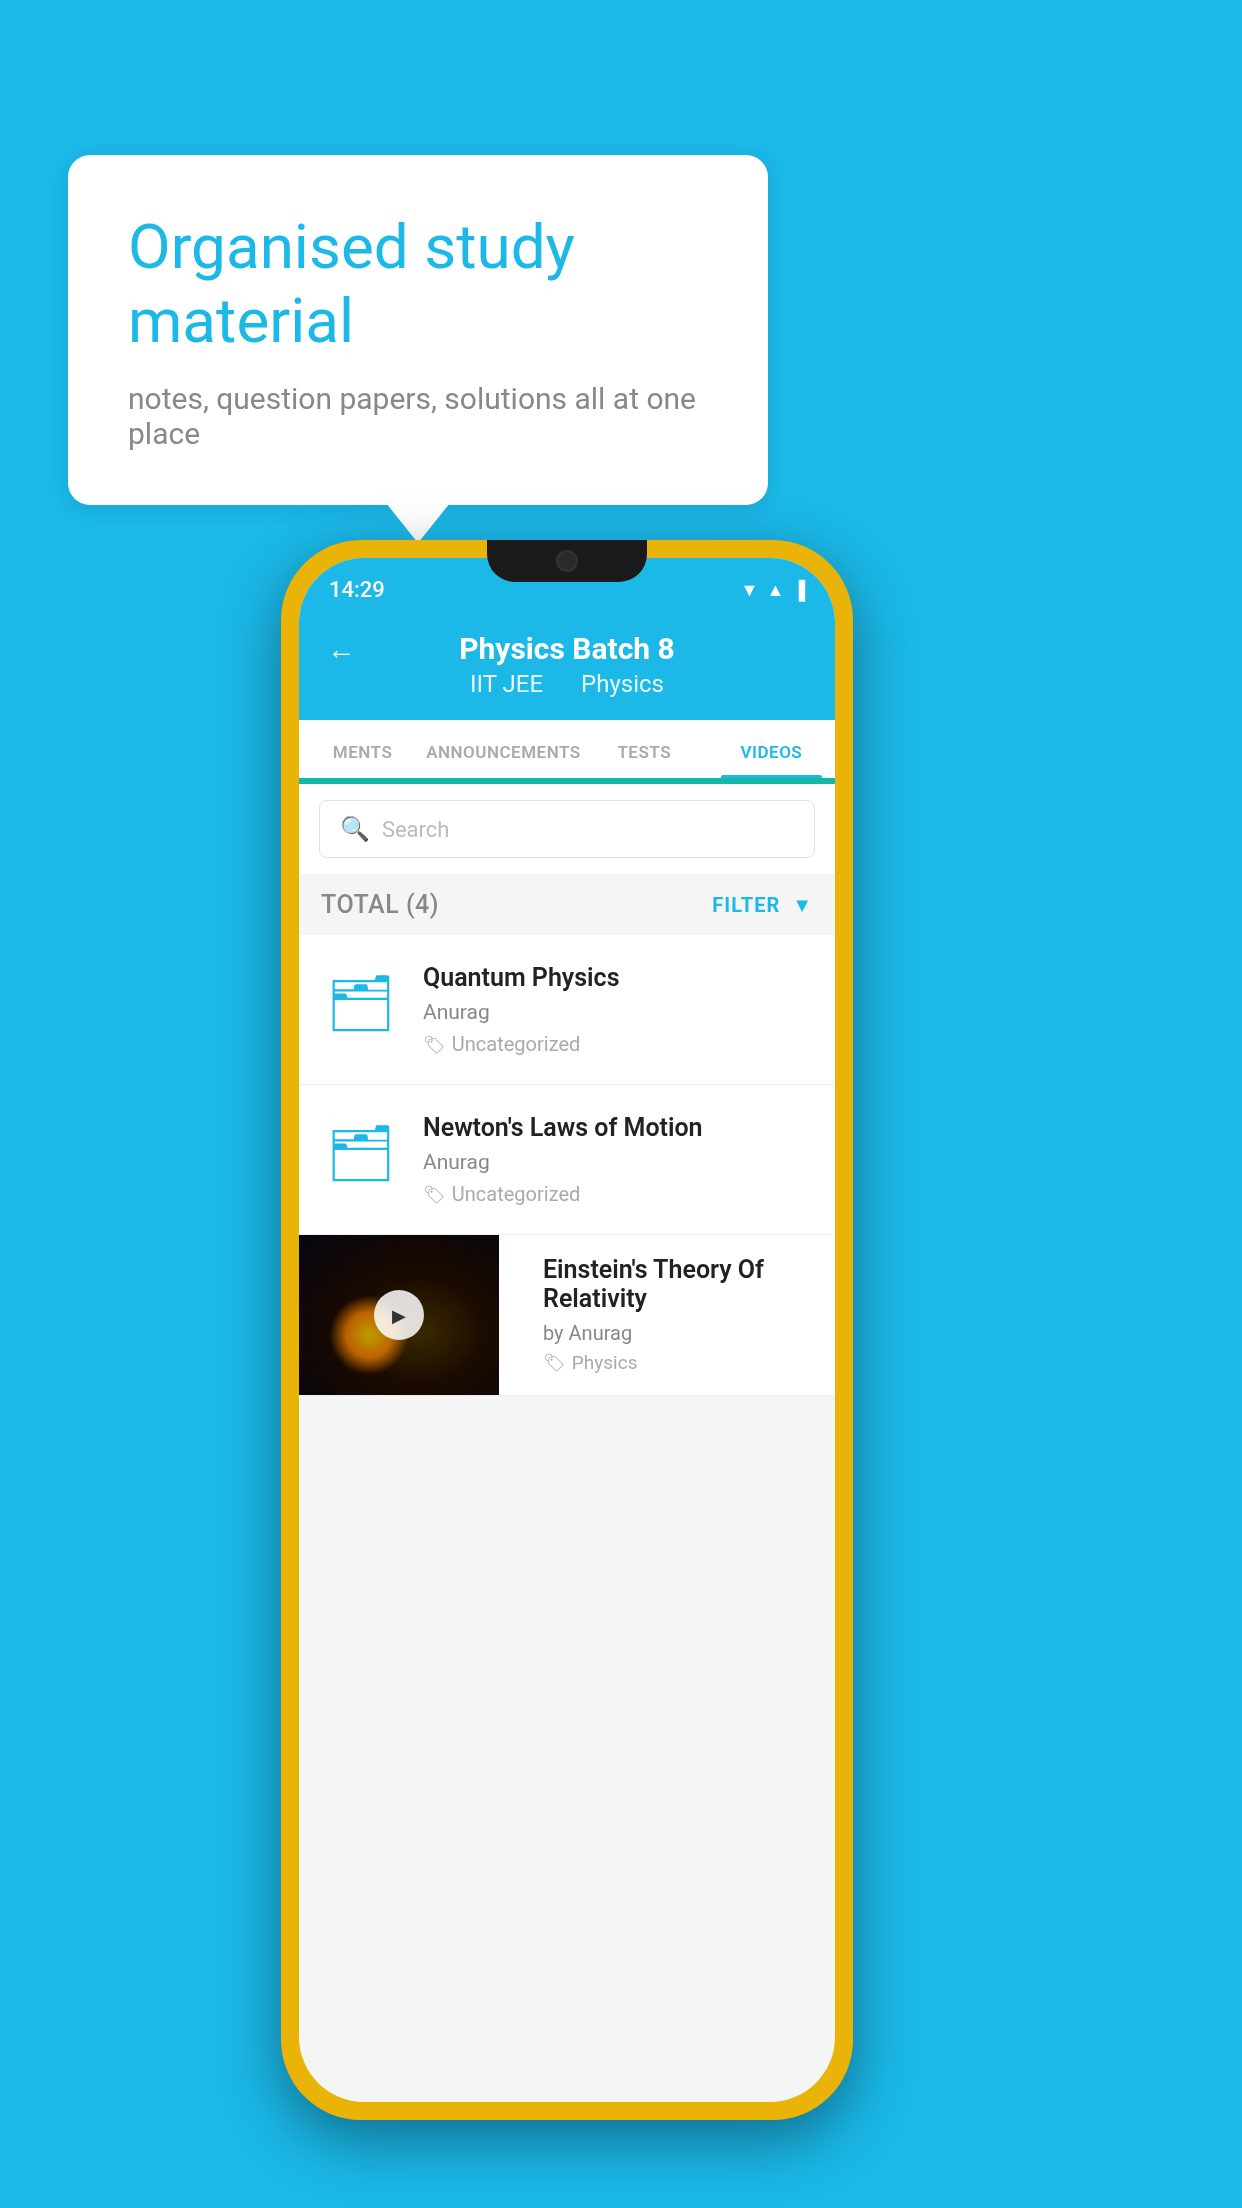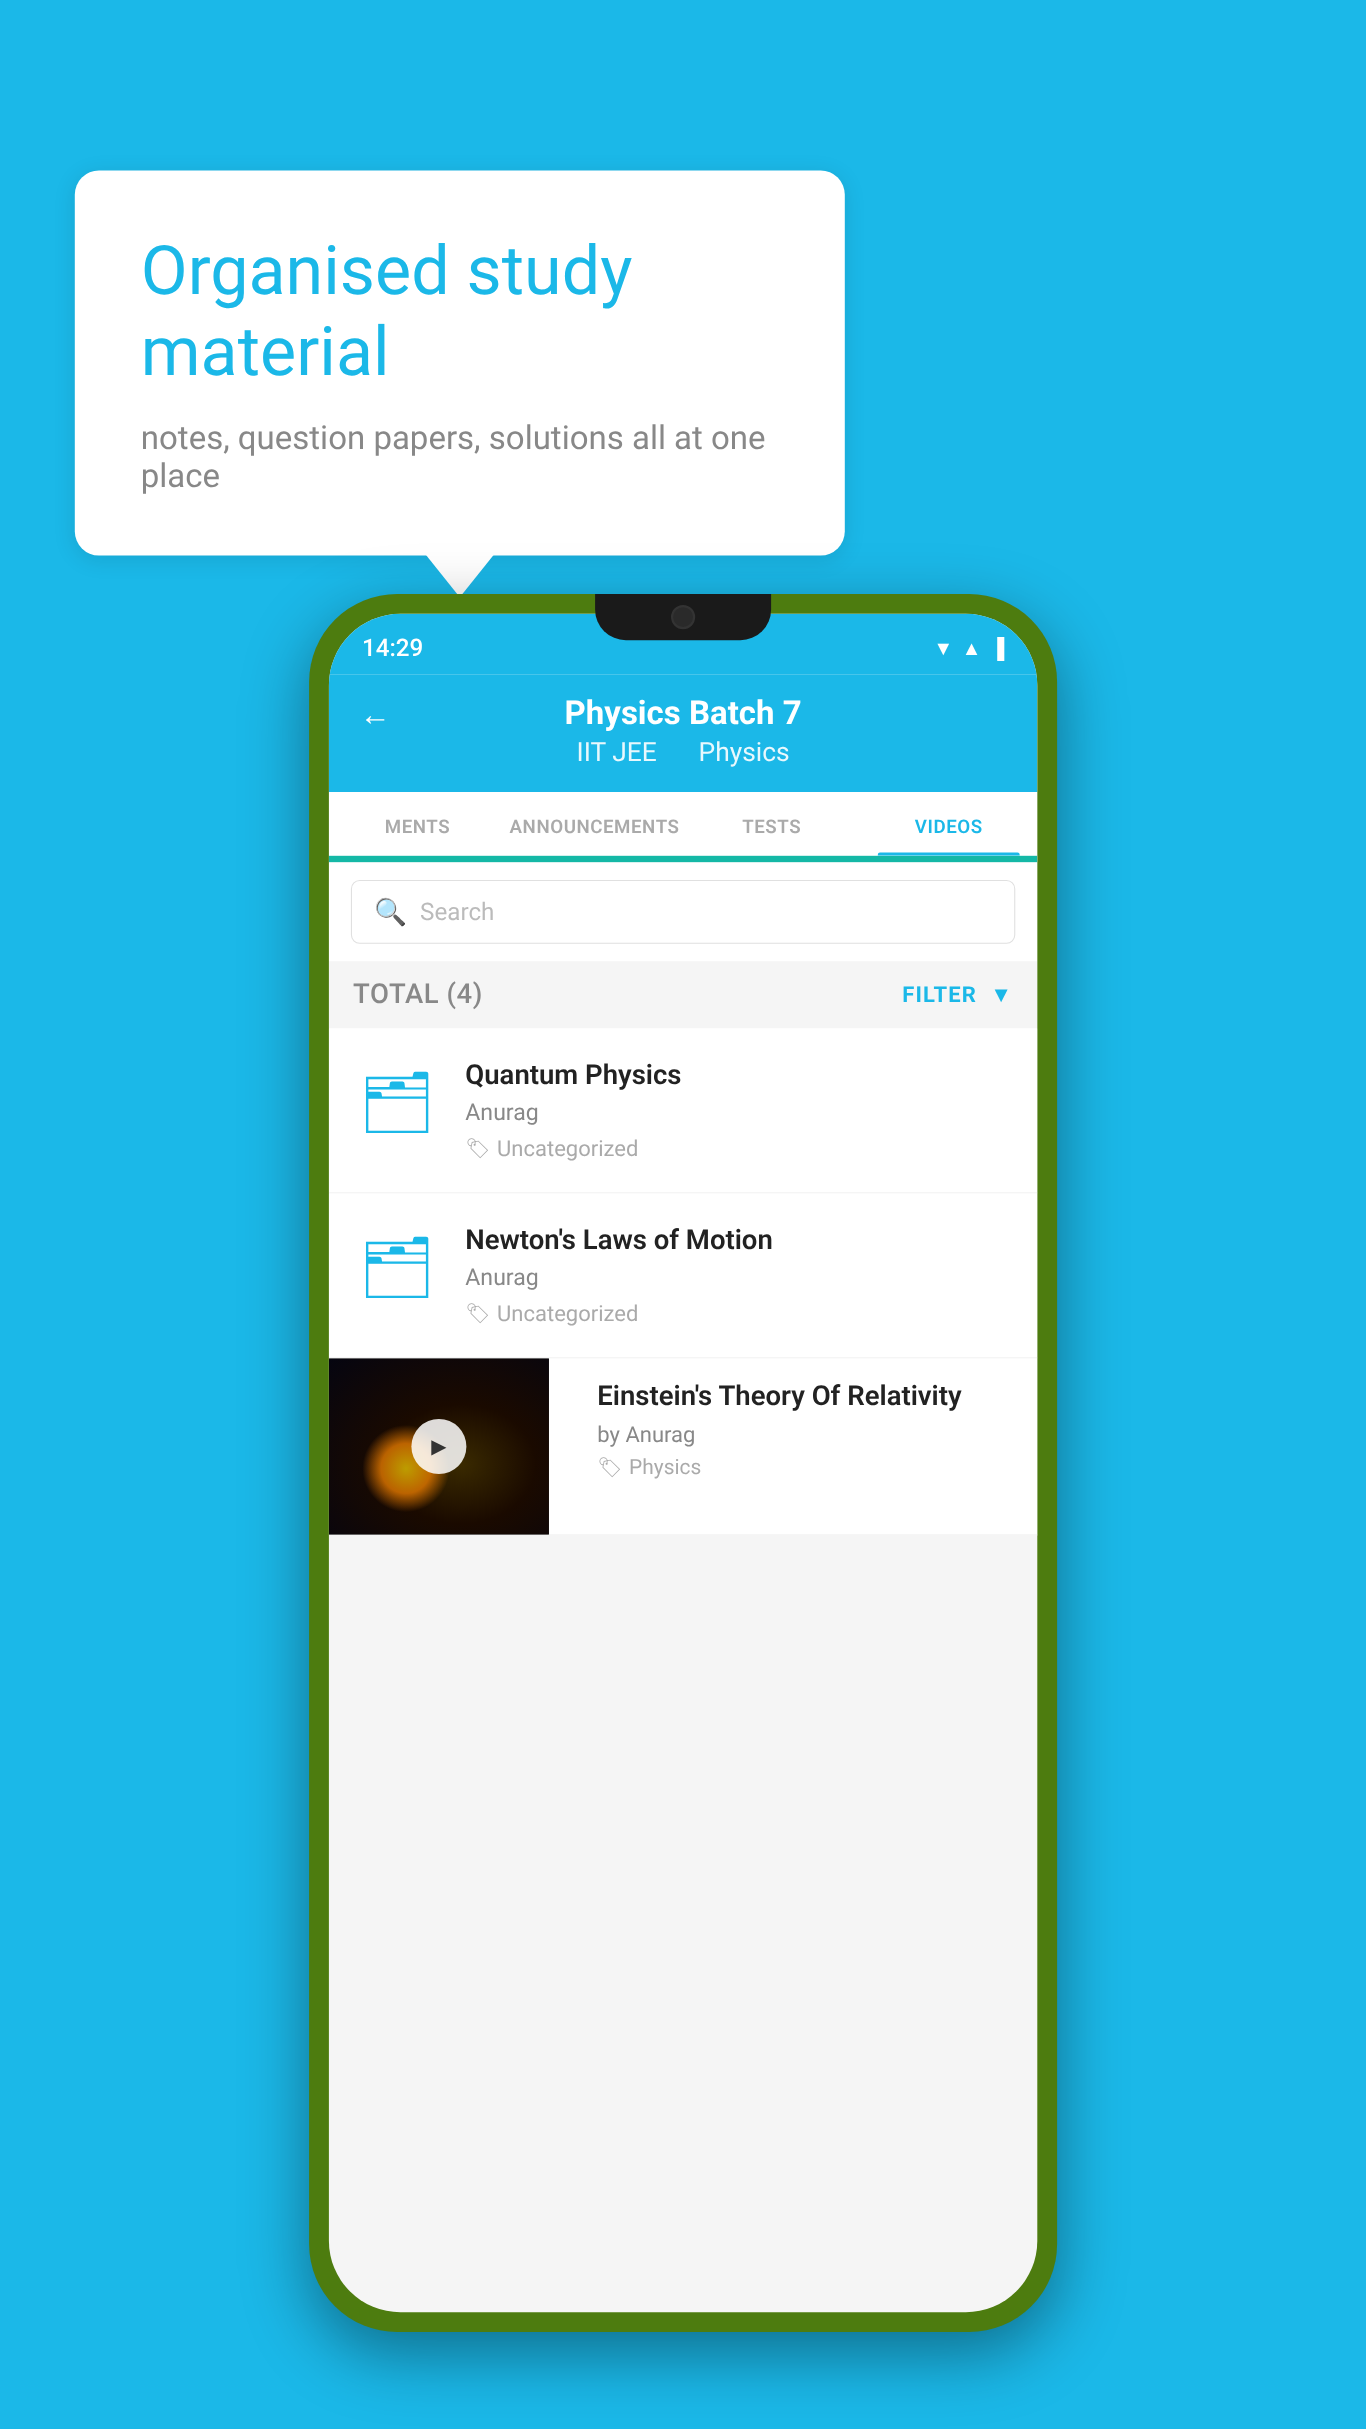--- a/index.html
+++ b/index.html
@@ -56,23 +56,23 @@
     .phone-container {
       position: absolute;
       top: 540px;
       left: 50%;
       transform: translateX(-50%);
       width: 680px;
       height: 1580px;
     }
 
     .phone-outer {
-      width: 680px;
+      width: 572px;
       height: 1580px;
-      background: #4d7c0f;
+      background: #eab308;
       border-radius: 80px;
       position: relative;
       box-shadow: 0 20px 60px rgba(0,0,0,0.4);
       overflow: hidden;
     }
 
     
     .phone-notch {
       position: absolute;
       top: 0;
@@ -424,21 +424,21 @@
         <span class="status-time">14:29</span>
         <div class="status-icons">
           <span>▼</span>
           <span>▲</span>
           <span>▐</span>
         </div>
       </div>
 
       <div class="app-header">
         <span class="header-back">←</span>
-        <div class="header-title">Physics Batch 7</div>
+        <div class="header-title">Physics Batch 8</div>
         <div class="header-subtitle">
           <span>IIT JEE</span>
           <span>  </span>
           <span>Physics</span>
         </div>
       </div>
 
       <div class="tabs-bar">
         <div class="tab-item">MENTS</div>
         <div class="tab-item">ANNOUNCEMENTS</div>

